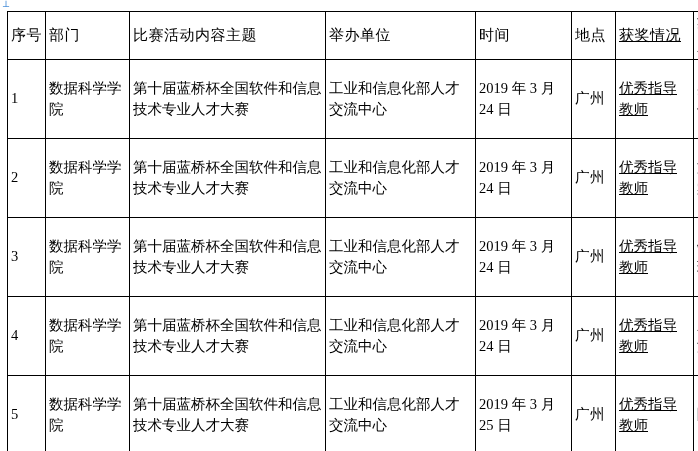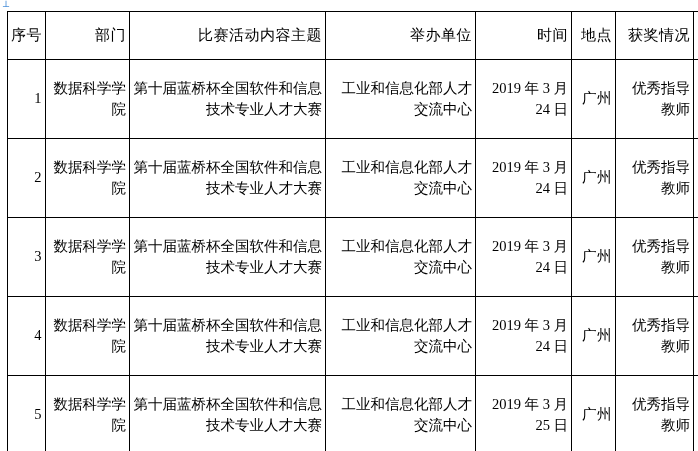--- a/index.html
+++ b/index.html
@@ -35,21 +35,21 @@
     position: absolute;
     left: 7px;
     top: 11px;
     border-collapse: collapse;
     table-layout: fixed;
     width: 684px;
     background: #ffffff;
   }
   table.grid td, table.grid th {
     border: 1px solid #000000;
-    text-align: right;
+    text-align: left;
     vertical-align: middle;
     padding: 2px 3px;
     font-weight: normal;
     line-height: 1.42;
   }
   thead td {
     font-weight: bold;
     font-size: 15px;
     height: 38px;
     letter-spacing: 0.5px;
@@ -57,21 +57,21 @@
   tbody td {
     font-size: 14.5px;
     height: 74px;
   }
   .c-seq   { width: 38px; }
   .c-dept  { width: 84px; }
   .c-theme { width: 196px; }
   .c-org   { width: 150px; }
   .c-time  { width: 96px; }
   .c-place { width: 44px; }
-  .c-award { width: 78px; }
+  .c-award { width: 78px; text-decoration: underline; }
   .c-name  { width: 48px; }
 
   td.c-seq, td.c-place, td.c-name {
     letter-spacing: 0.5px;
   }
   td.c-theme, td.c-org, td.c-award {
     text-align: center;
   }
   .u-line {
     text-decoration-color: #000000;

